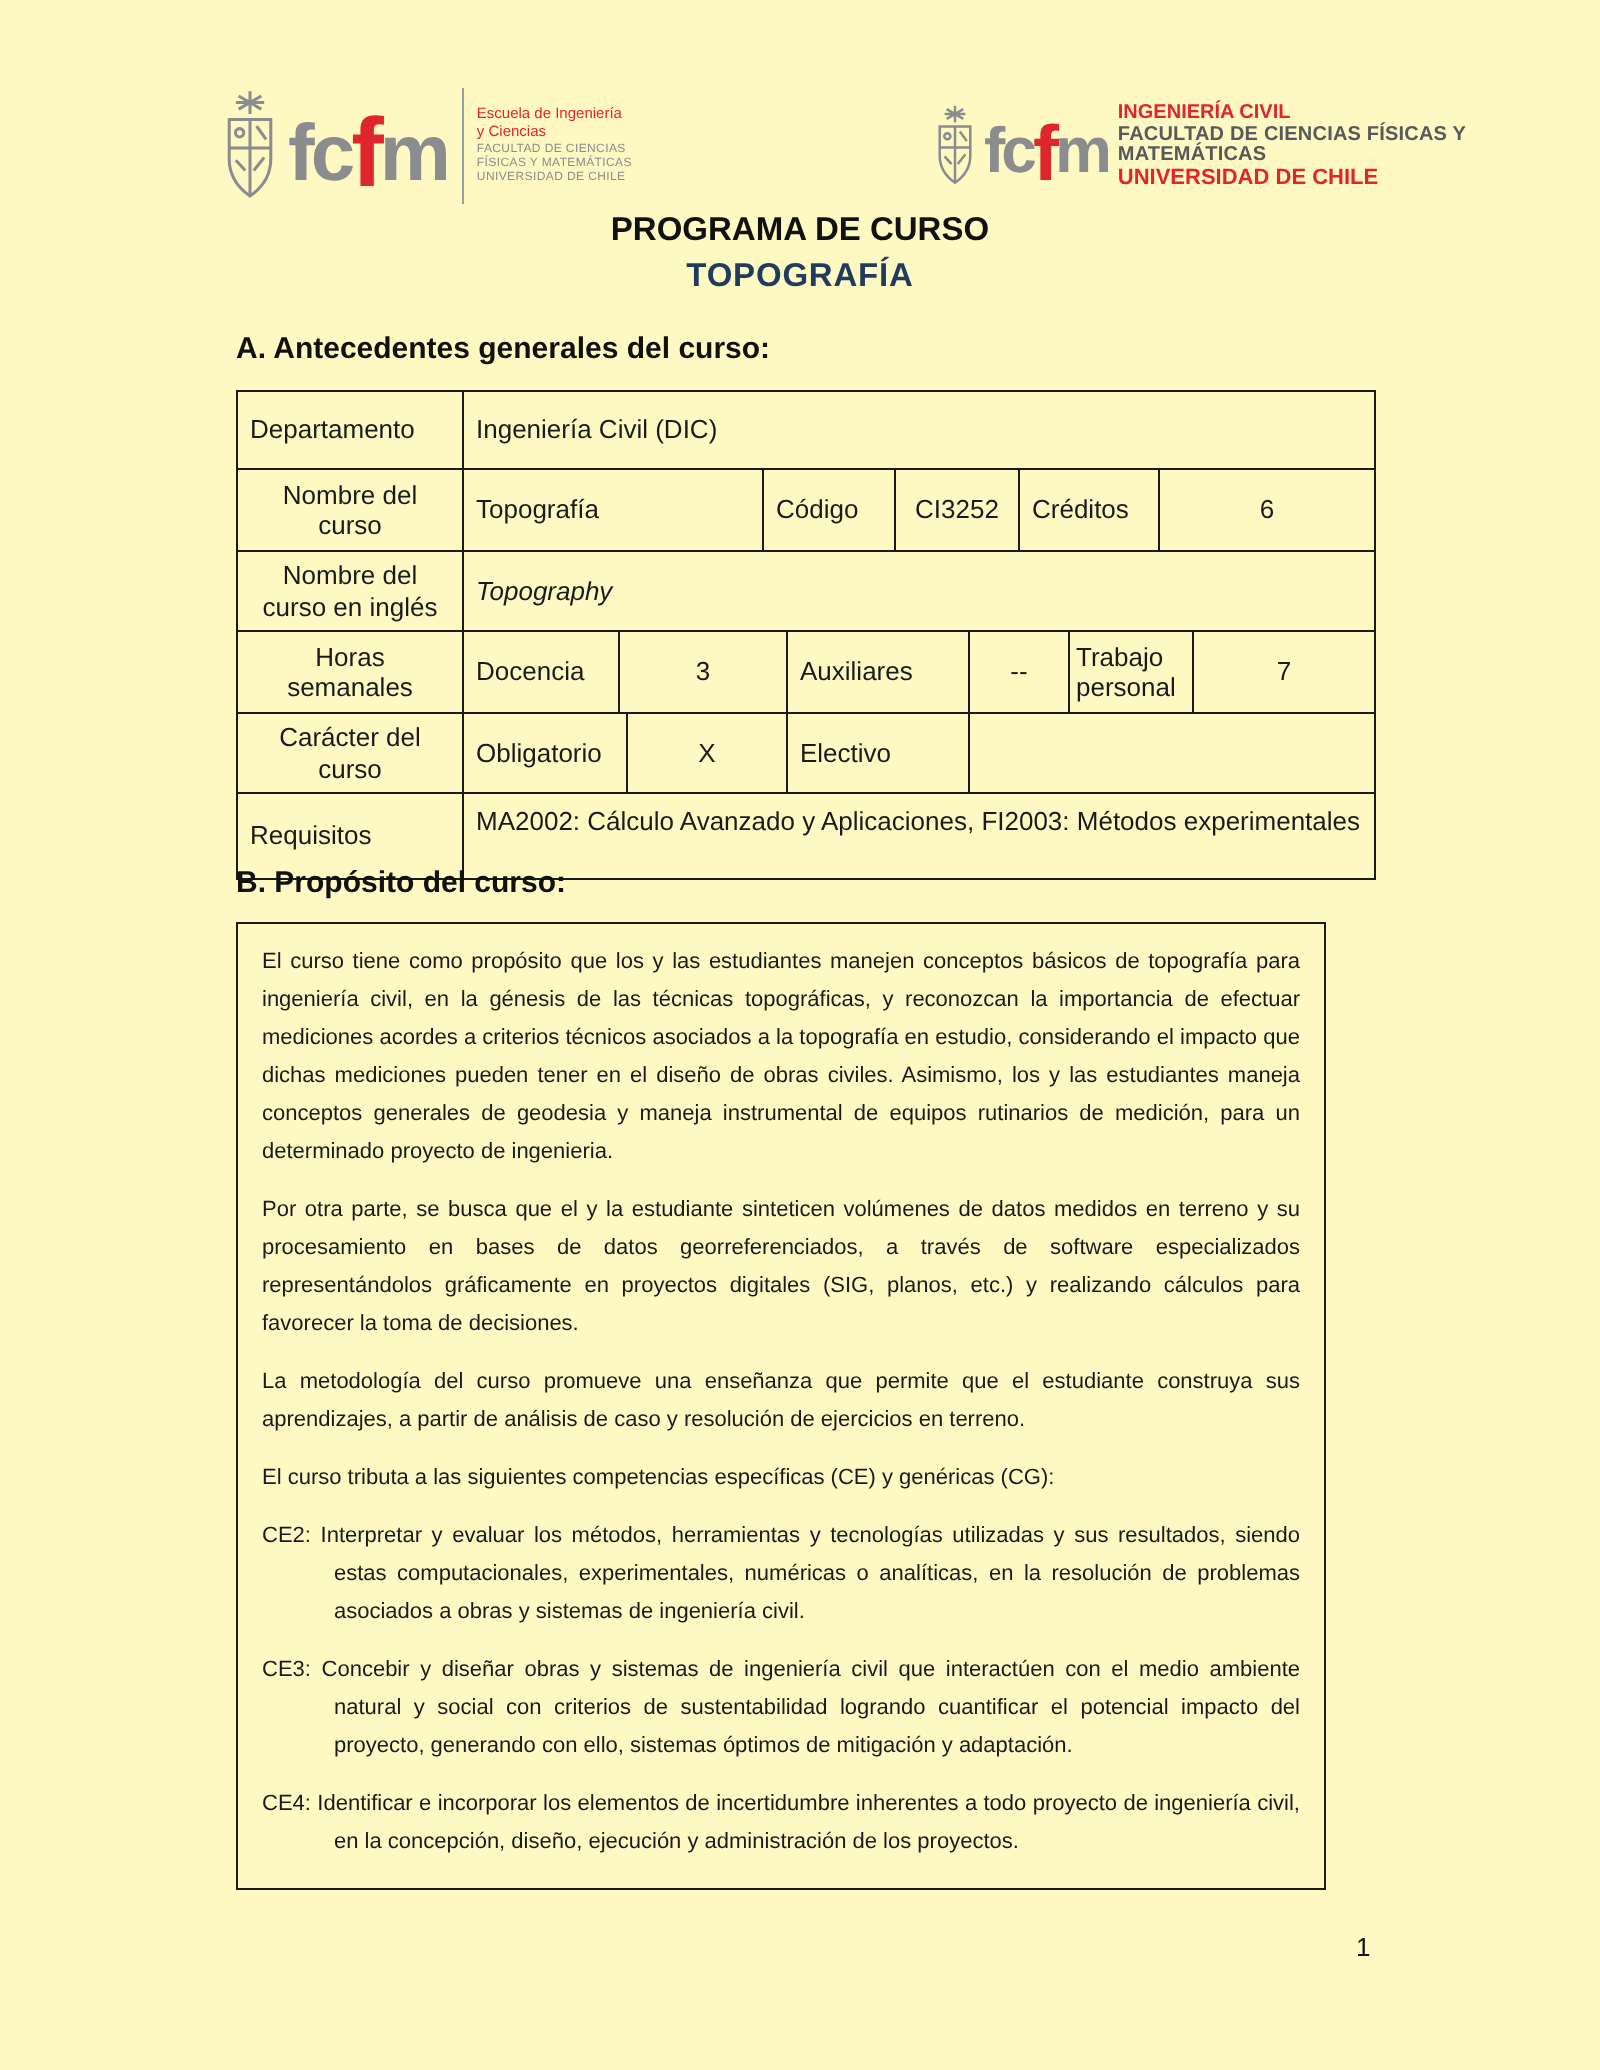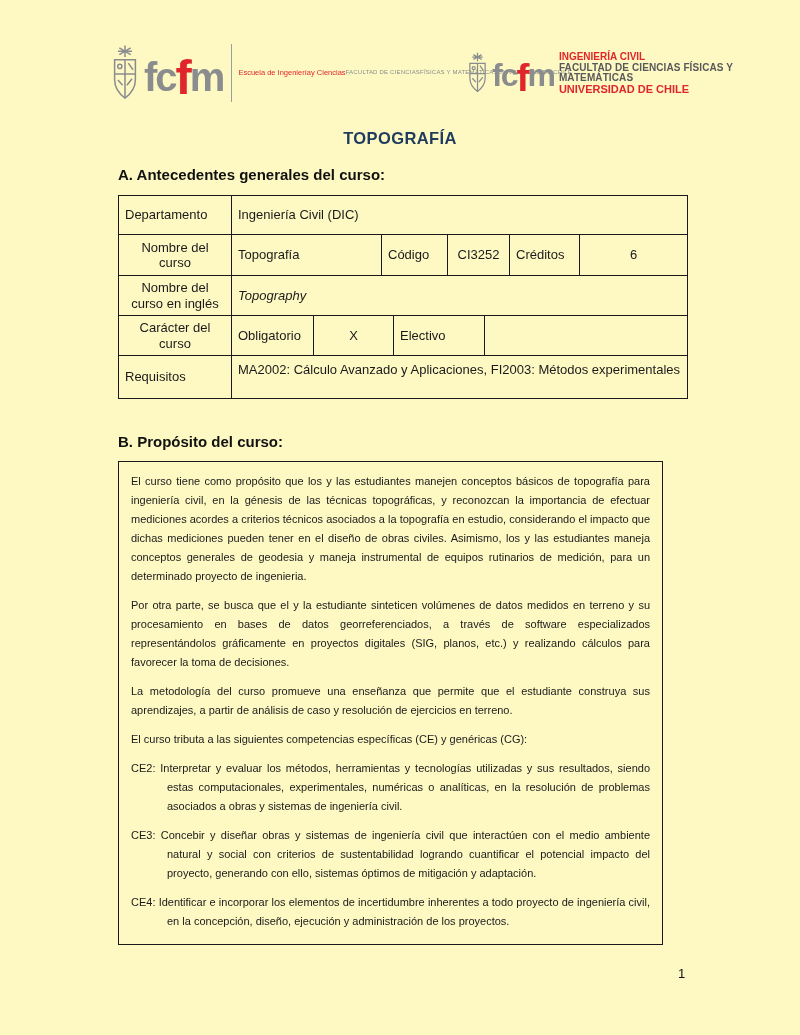--- a/index.html
+++ b/index.html
@@ -23,21 +23,21 @@
   .shield { flex: 0 0 auto; }
 
   .wordmark { display: flex; align-items: flex-end; font-weight: 700; letter-spacing: -2px; line-height: 0.8; }
   .logo-left  .wordmark { font-size: 40px; margin: 0 4px 0 2px; }
   .logo-right .wordmark { font-size: 32px; margin: 0 3px 0 2px; }
   .wm-gray { color: #8a8c8e; }
   .wm-red  { color: #e0262d; font-size: 1.22em; position: relative; top: 5px; }
 
   .logo-divider { width: 1px; align-self: stretch; background: #9b9da0; margin: 2px 6px 2px 4px; }
 
-  .logo-left .logo-text { display: flex; flex-direction: row; justify-content: center; }
+  .logo-left .logo-text { display: flex; flex-direction: column; justify-content: center; }
   .ll-red  { color: #e0262d; font-size: 7.5px; line-height: 8.5px; }
   .ll-gray { color: #8a8c8e; font-size: 6px; line-height: 7px; letter-spacing: 0.2px; }
   .ll-gap  { height: 2px; }
 
   .logo-right .logo-text { display: flex; flex-direction: column; justify-content: center; margin-left: 2px; }
   .lr-line1 { color: #e0262d; font-weight: 700; font-size: 10px; line-height: 12px; }
   .lr-line2 { color: #58595b; font-weight: 700; font-size: 10px; line-height: 10px; letter-spacing: 0.1px; }
   .lr-line3 { color: #e0262d; font-weight: 700; font-size: 11px; line-height: 13px; }
 
   
@@ -152,40 +152,50 @@
         <span class="wm-red">f</span>
         <span class="wm-gray">m</span>
     </div>
     <div class="logo-text">
       <span class="lr-line1">INGENIERÍA CIVIL</span>
       <span class="lr-line2">FACULTAD DE CIENCIAS FÍSICAS Y MATEMÁTICAS</span>
       <span class="lr-line3">UNIVERSIDAD DE CHILE</span>
     </div>
   </div>
 
+  <div class="doc-title">PROGRAMA DE CURSO</div>
   <div class="doc-subtitle">TOPOGRAFÍA</div>
 
   <div class="section-heading heading-a">A. Antecedentes generales del curso:</div>
 
   <div class="course-table">
     <div class="trow rh1">
       <div class="tcell w-label">Departamento</div>
       <div class="tcell w-rest">Ingeniería Civil (DIC)</div>
     </div>
     <div class="trow rh2 r2">
       <div class="tcell w-label">Nombre del curso</div>
       <div class="tcell c2">Topografía</div>
       <div class="tcell c3">Código</div>
       <div class="tcell c4 center">CI3252</div>
       <div class="tcell c5">Créditos</div>
       <div class="tcell w-rest center">6</div>
     </div>
     <div class="trow rh3">
       <div class="tcell w-label">Nombre del curso en inglés</div>
       <div class="tcell w-rest italic">Topography</div>
+    </div>
+    <div class="trow rh4 r4">
+      <div class="tcell w-label">Horas semanales</div>
+      <div class="tcell c2">Docencia</div>
+      <div class="tcell c3 center">3</div>
+      <div class="tcell c4">Auxiliares</div>
+      <div class="tcell c5 center">--</div>
+      <div class="tcell c6">Trabajo personal</div>
+      <div class="tcell w-rest center">7</div>
     </div>
     <div class="trow rh5 r5">
       <div class="tcell w-label">Carácter del curso</div>
       <div class="tcell c2">Obligatorio</div>
       <div class="tcell c3 center">X</div>
       <div class="tcell c4">Electivo</div>
       <div class="tcell w-rest"></div>
     </div>
     <div class="trow rh6">
       <div class="tcell w-label">Requisitos</div>

